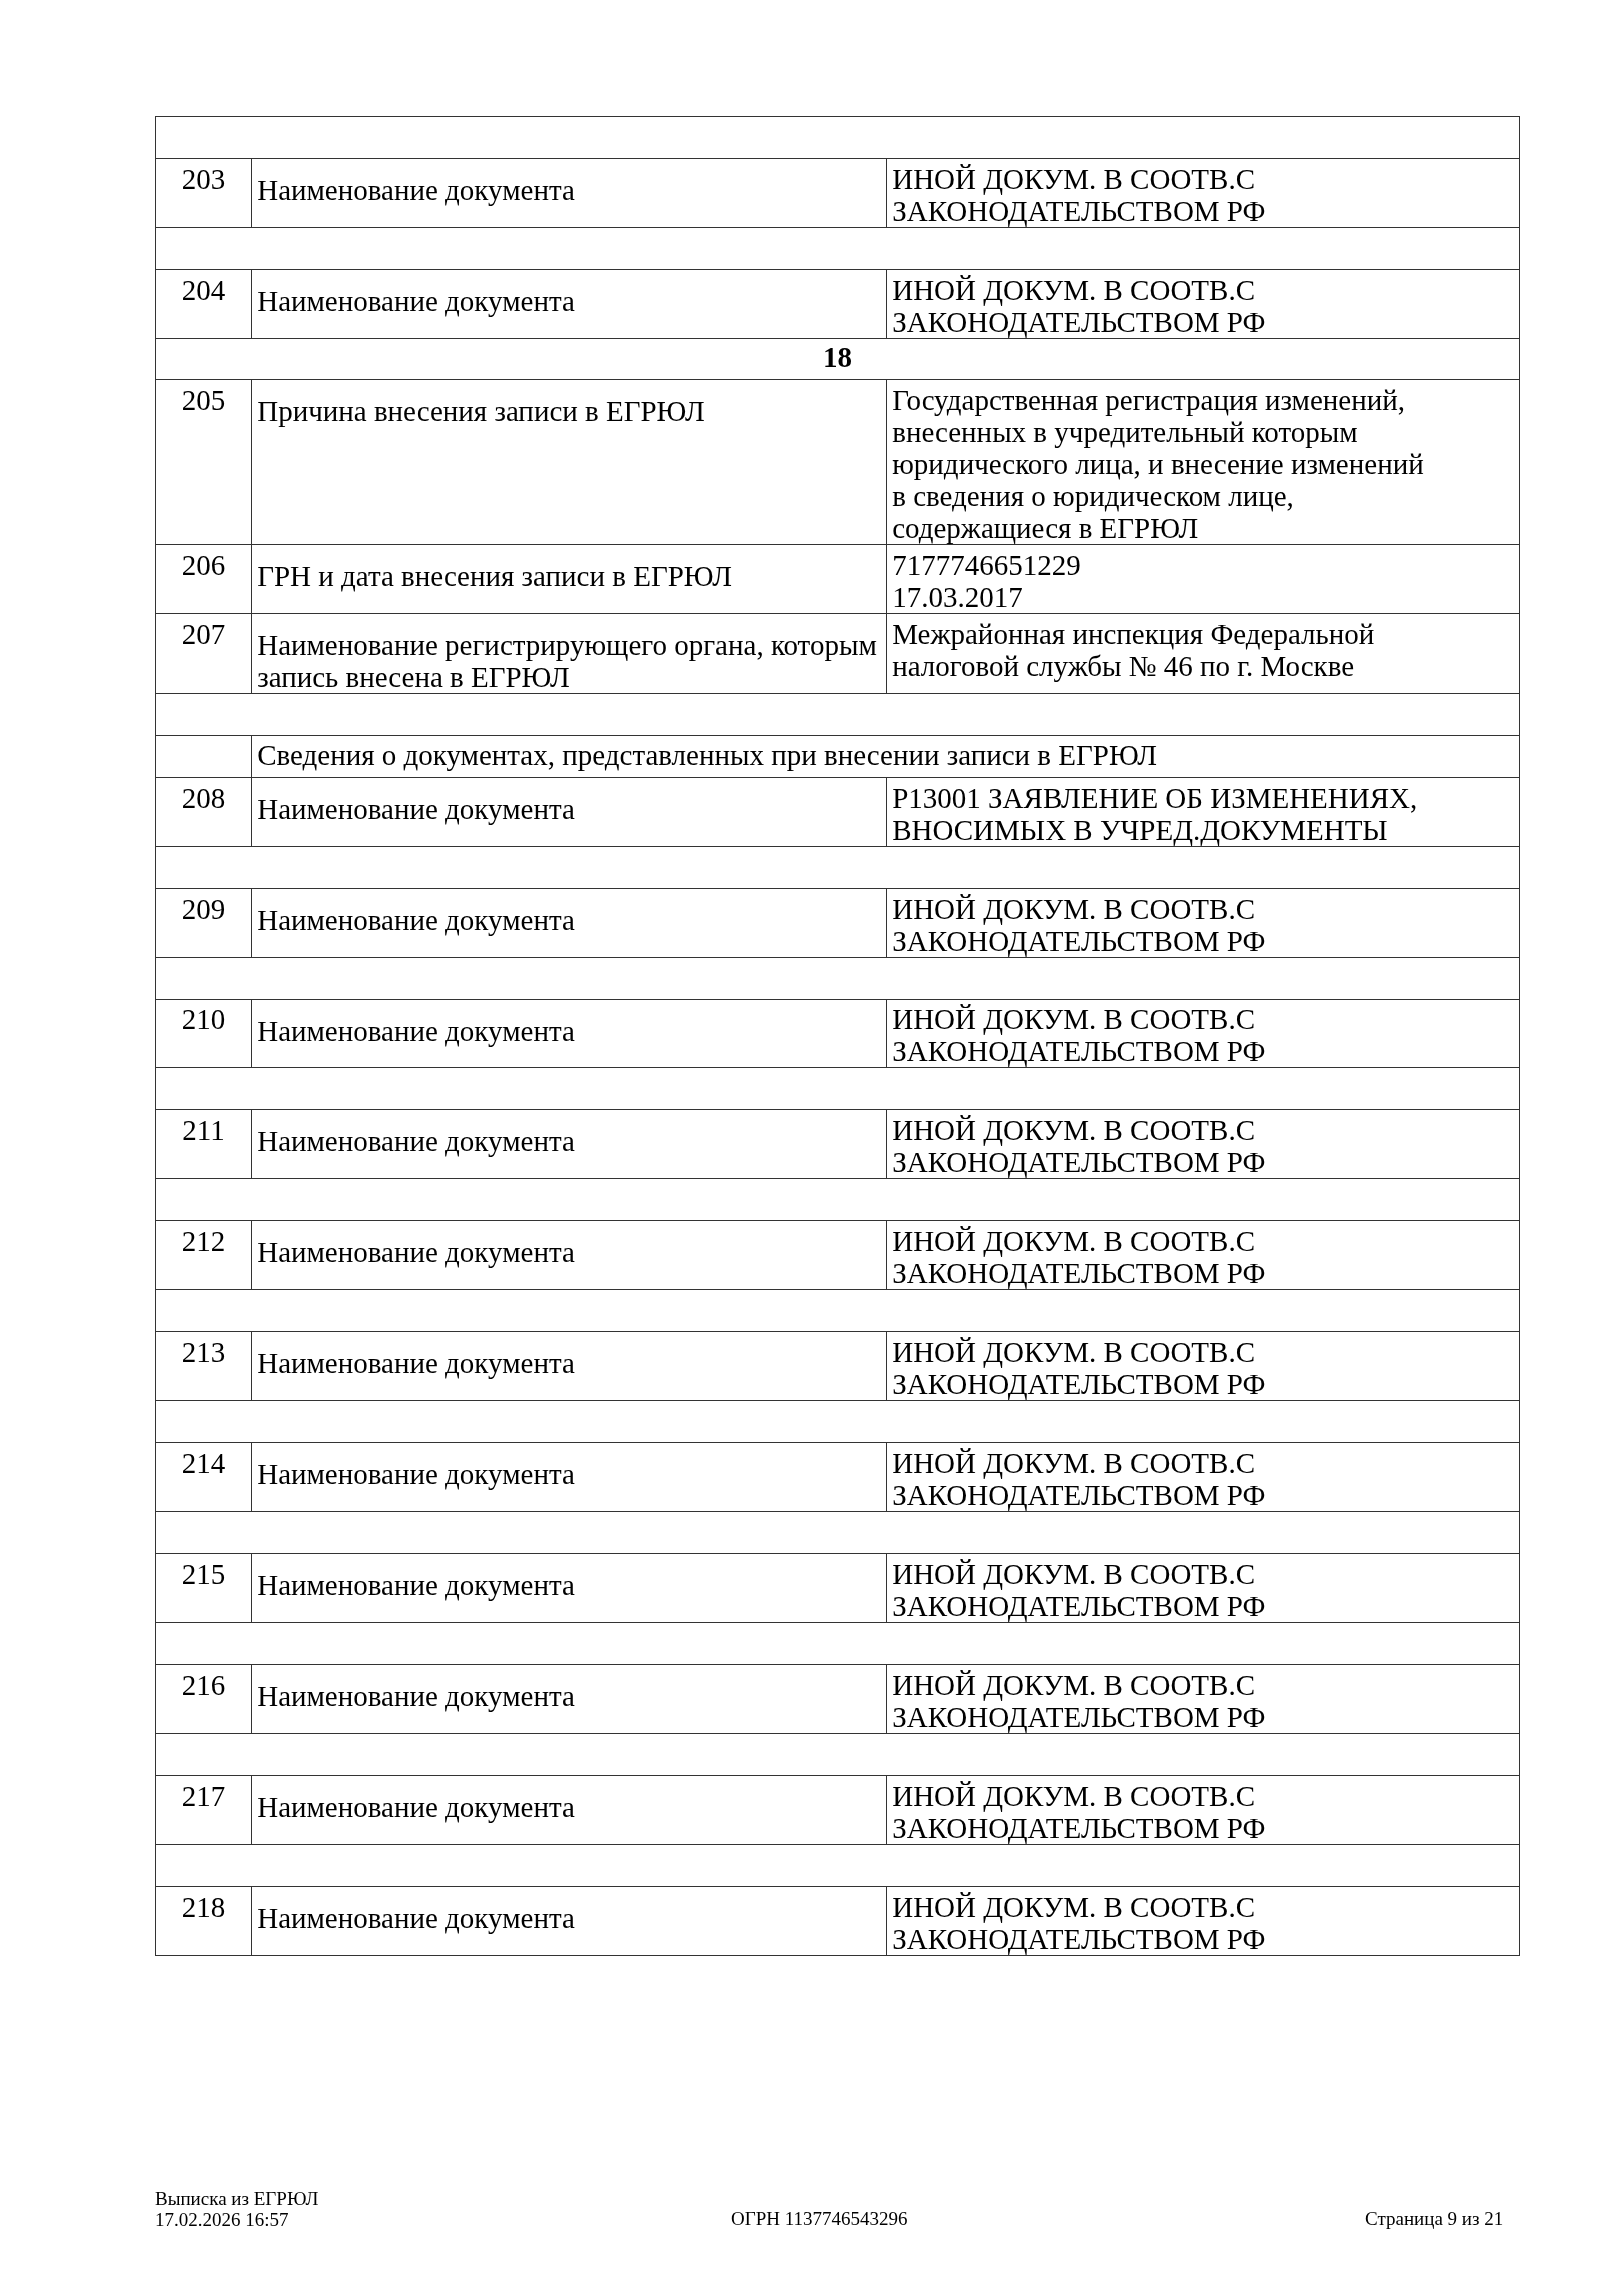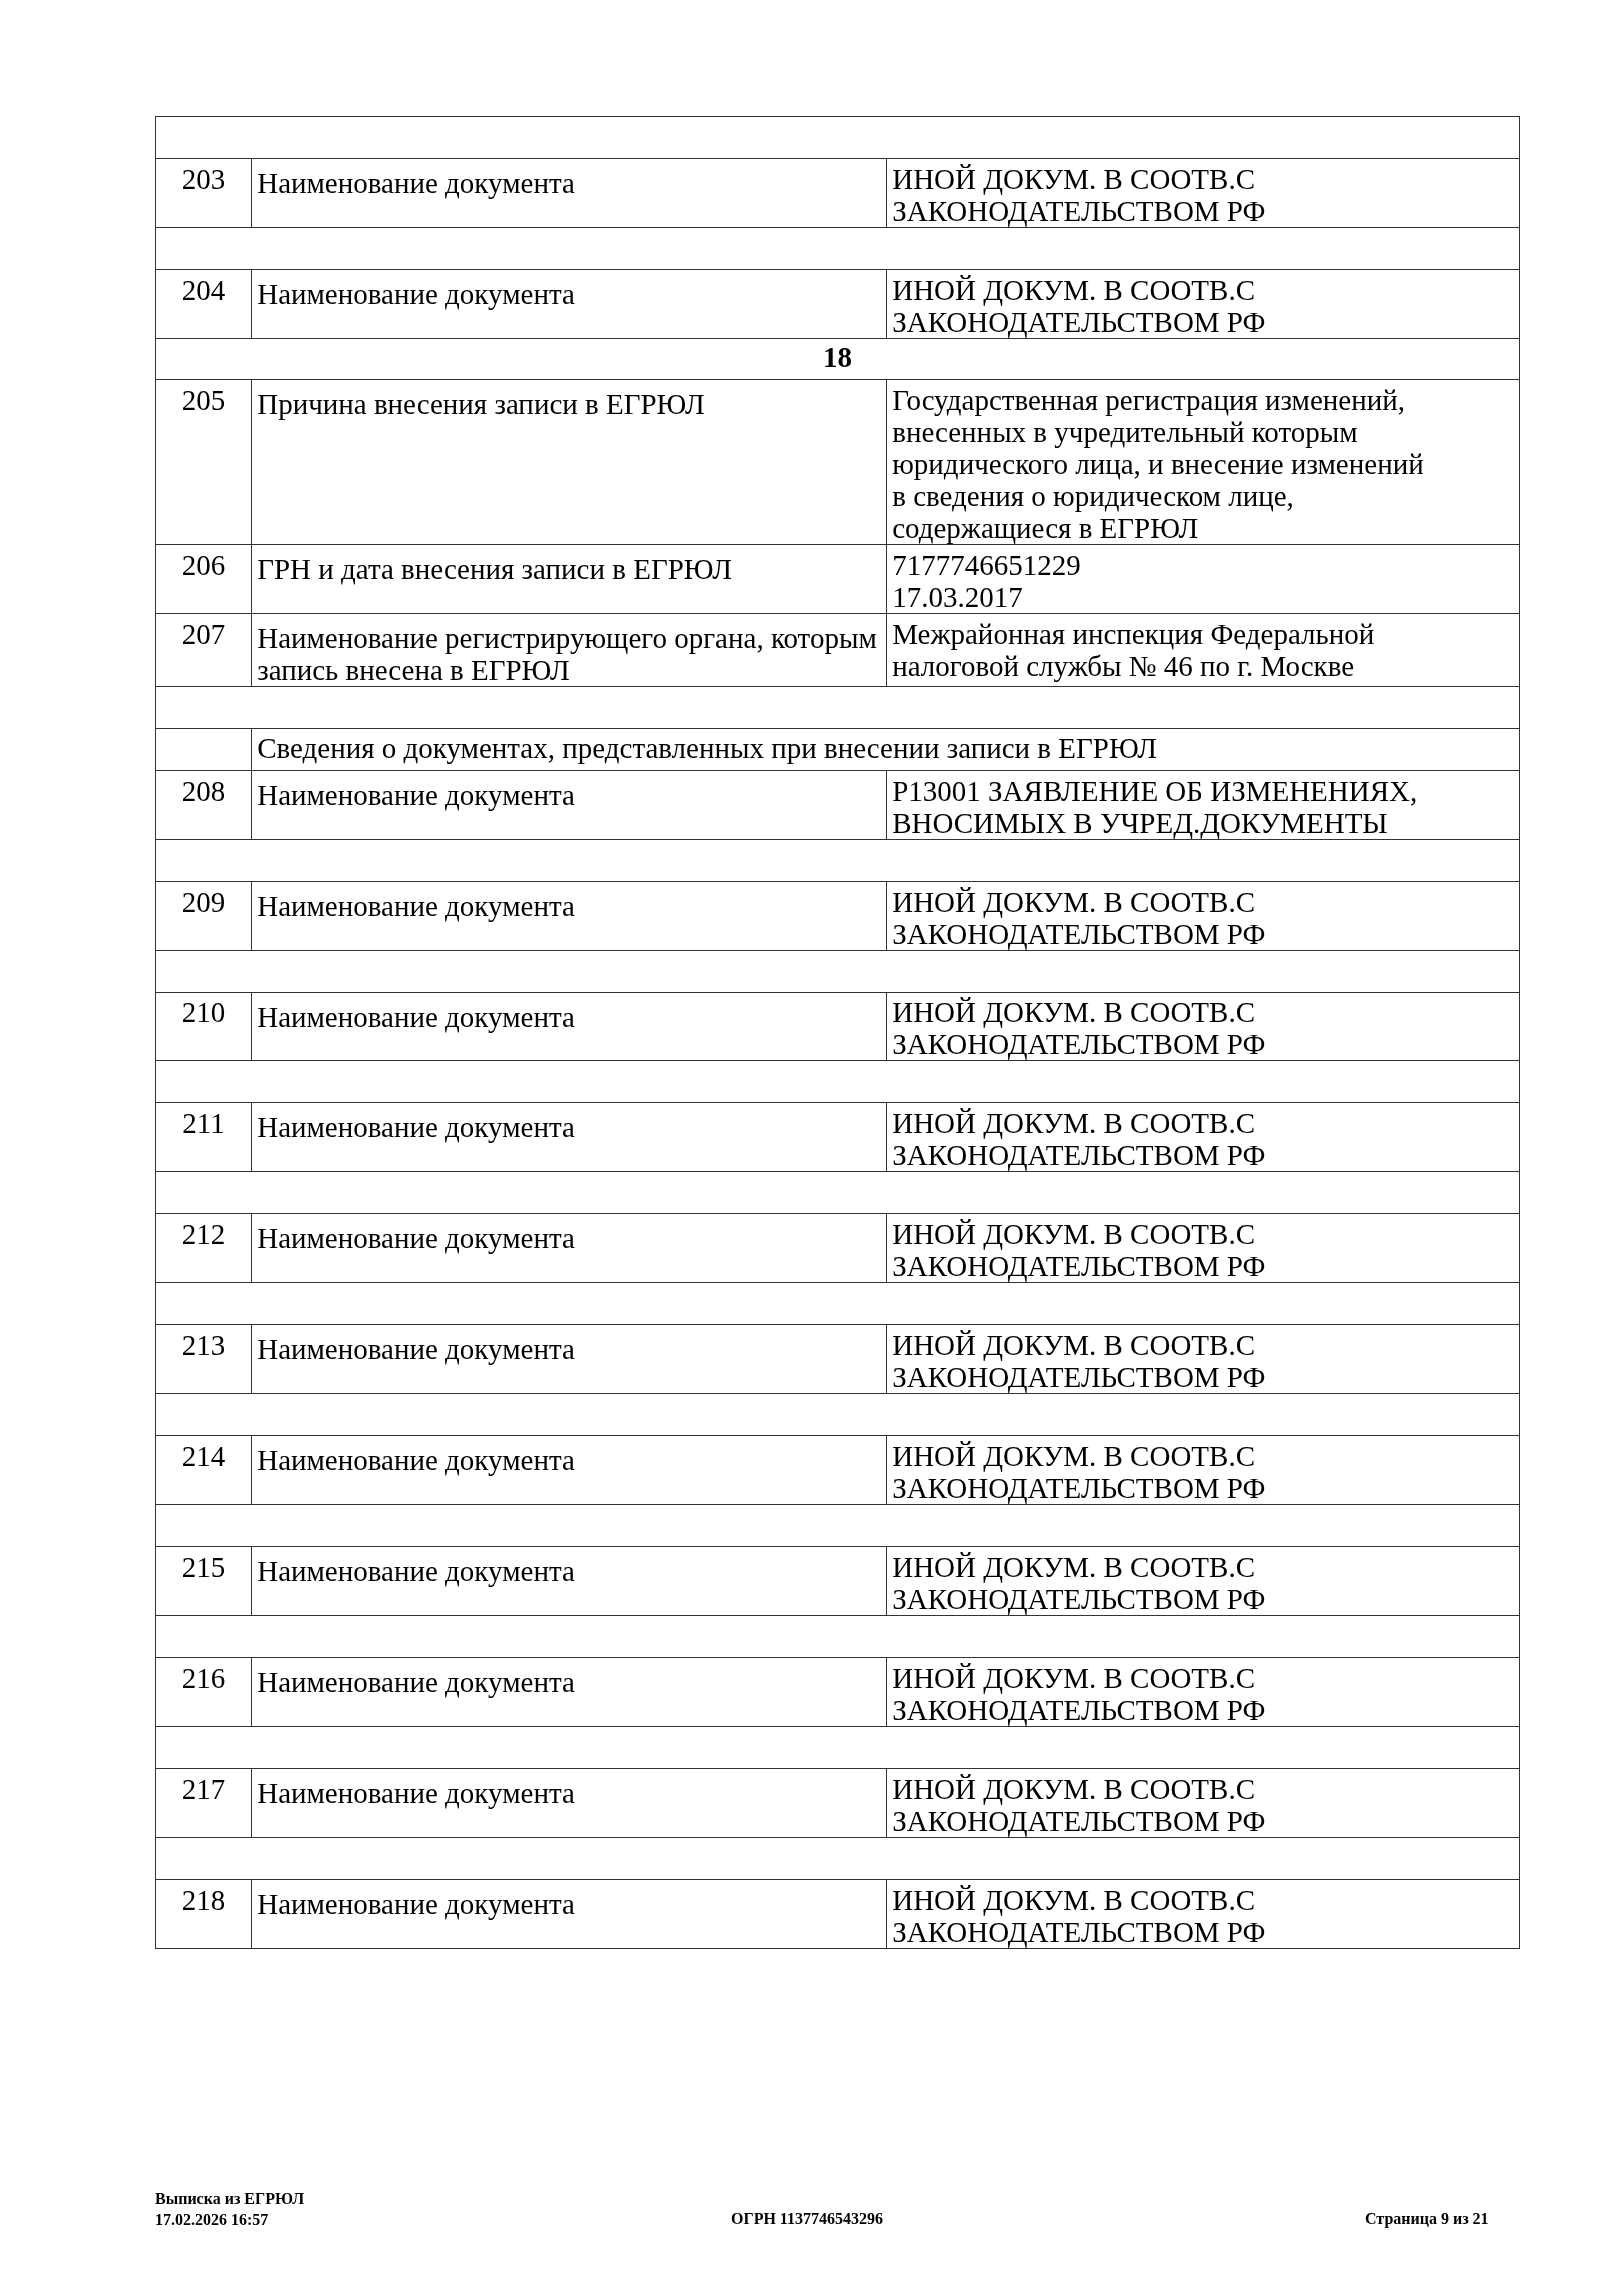--- a/index.html
+++ b/index.html
@@ -4,29 +4,29 @@
 <style>
   html, body { margin: 0; padding: 0; background: #ffffff; }
   body { width: 1622px; height: 2295px; position: relative; overflow: hidden;
          font-family: "Liberation Serif", "DejaVu Serif", serif; color: #000; }
   #page { position: absolute; left: 0; top: 0; width: 1622px; height: 1857px; }
   table.egr { position: absolute; left: 155px; top: 116px; width: 1363px;
               border-collapse: collapse; table-layout: fixed; }
   table.egr td { border: 1.3px solid #333; vertical-align: top; padding: 0 5.2px;
                  font-size: 29px; line-height: 32px; }
   table.egr td.num { text-align: center; padding: 3.9px 2.6px 0 2.6px; }
-  table.egr td.lbl { padding-top: 8px; }
+  table.egr td.lbl { padding-top: 15px; }
   table.egr td.val { padding-top: 3.9px; }
   table.egr tr.blank td { height: 41px; }
   table.egr tr.sect td { text-align: center; font-weight: bold; height: 38px; padding-top: 2.6px; }
   table.egr tr.sub td { height: 38px; padding-top: 2.6px; }
   col.c1 { width: 96px; }
   col.c2 { width: 635px; }
   col.c3 { width: 633px; }
-  .footer { position: absolute; font-size: 16px; line-height: 21px; font-weight: bold; }
+  .footer { position: absolute; font-size: 19px; line-height: 21px; }
   .f-left { left: 155px; top: 2188px; }
   .f-center { left: 731px; top: 2208px; }
   .f-right { left: 1365px; top: 2208px; }
 </style>
 </head>
 <body>
 
 <div id="page">
   <table class="egr">
     <colgroup>

